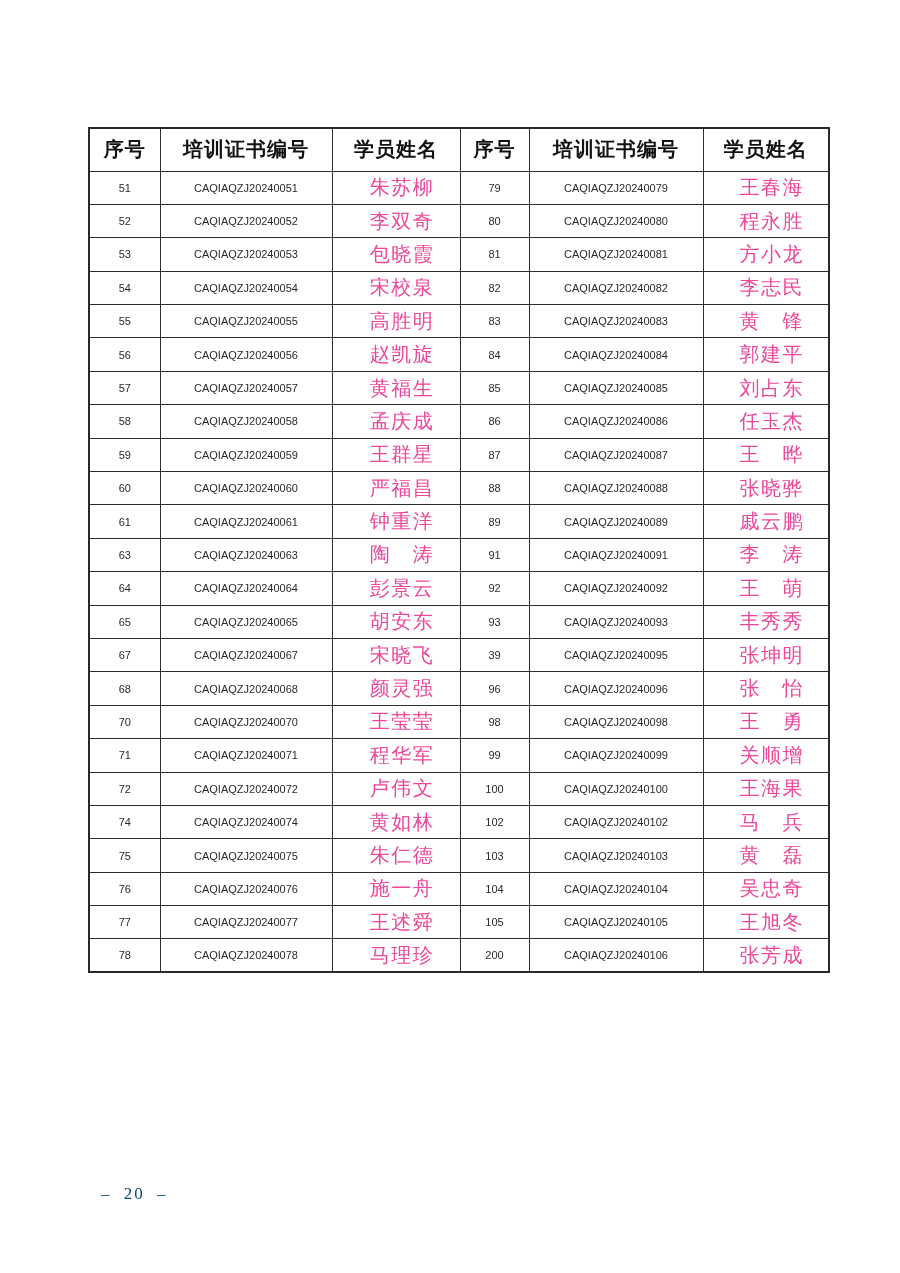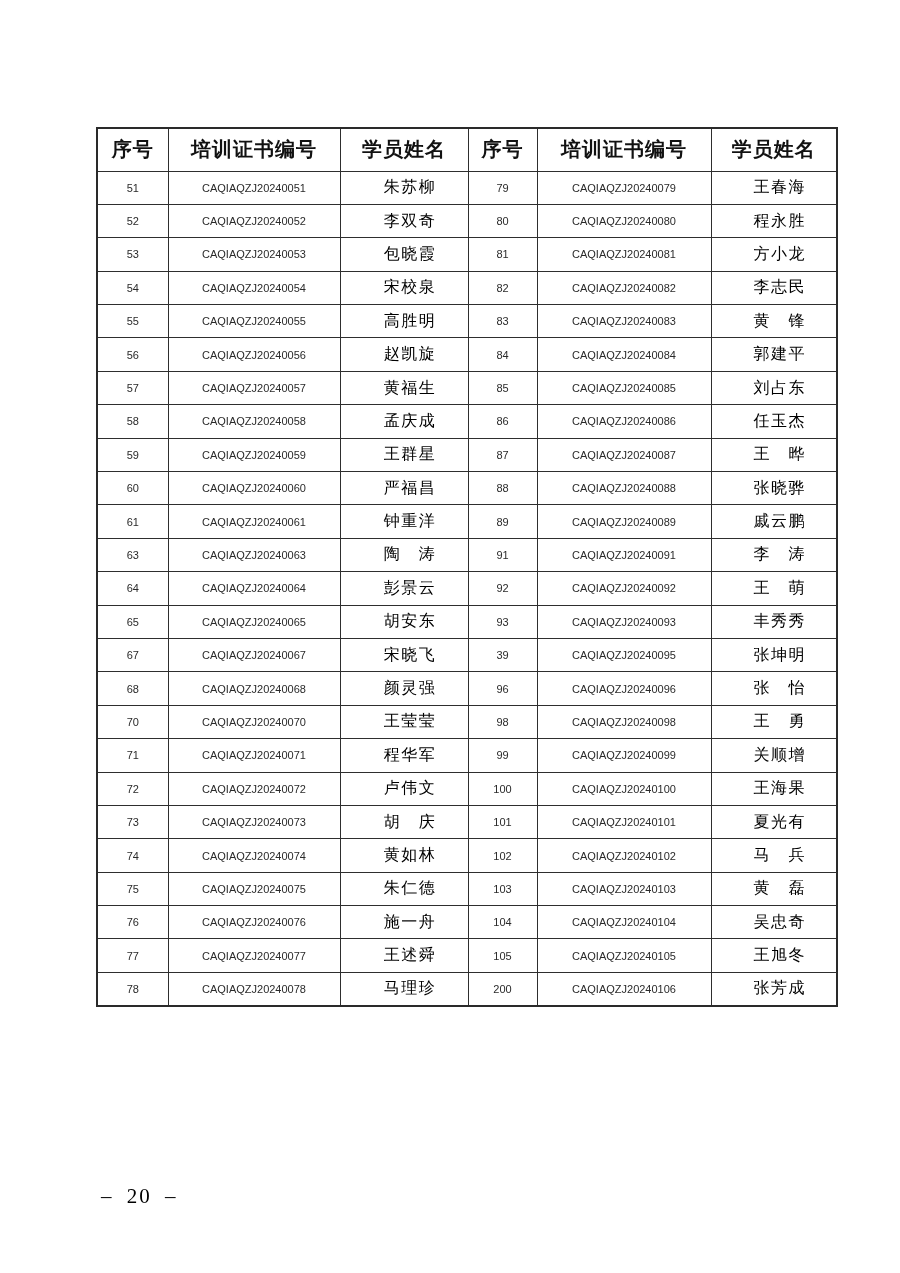--- a/index.html
+++ b/index.html
@@ -9,21 +9,21 @@
     position: relative;
     font-family: "Liberation Sans", sans-serif;
     color: #1f1f1f;
   }
   .page {
     position: absolute; inset: 0;
     background: #ffffff;
   }
   table.roster {
     position: absolute;
-    left: 96px; top: 127px;
+    left: 88px; top: 127px;
     width: 740px;
     border-collapse: collapse;
     table-layout: fixed;
   }
   table.roster th, table.roster td {
     border: 1px solid #2e2e2e;
     text-align: center;
     vertical-align: middle;
     overflow: hidden;
     white-space: nowrap;
@@ -43,33 +43,33 @@
     color: #2a2a2a;
     font-family: "Liberation Sans", sans-serif;
   }
   td.c-cert {
     font-size: 11px;
     letter-spacing: 0px;
     color: #2a2a2a;
     font-family: "Liberation Sans", sans-serif;
   }
   td.c-name {
-    font-size: 16px;
+    font-size: 20px;
     letter-spacing: 1.5px;
-    color: #000000;
+    color: #ec4899;
     font-family: "Liberation Sans", sans-serif;
     padding-left: 12px;
   }
   .pageno {
     position: absolute;
     left: 101px; top: 1184px;
-    font-size: 21px;
+    font-size: 17px;
     letter-spacing: 2px;
     word-spacing: 6px;
-    color: #000000;
+    color: #0c4a6e;
     font-family: "Liberation Serif", serif;
   }
 </style>
 </head>
 <body>
 
 <div class="page">
 
   <table class="roster">
     <colgroup>
@@ -237,28 +237,20 @@
     </tr>
         <tr>
       <td class="c-seq">72</td>
       <td class="c-cert">CAQIAQZJ20240072</td>
       <td class="c-name">卢伟文</td>
       <td class="c-seq">100</td>
       <td class="c-cert">CAQIAQZJ20240100</td>
       <td class="c-name">王海果</td>
     </tr>
         <tr>
-      <td class="c-seq">73</td>
-      <td class="c-cert">CAQIAQZJ20240073</td>
-      <td class="c-name">胡　庆</td>
-      <td class="c-seq">101</td>
-      <td class="c-cert">CAQIAQZJ20240101</td>
-      <td class="c-name">夏光有</td>
-    </tr>
-        <tr>
       <td class="c-seq">74</td>
       <td class="c-cert">CAQIAQZJ20240074</td>
       <td class="c-name">黄如林</td>
       <td class="c-seq">102</td>
       <td class="c-cert">CAQIAQZJ20240102</td>
       <td class="c-name">马　兵</td>
     </tr>
         <tr>
       <td class="c-seq">75</td>
       <td class="c-cert">CAQIAQZJ20240075</td>

